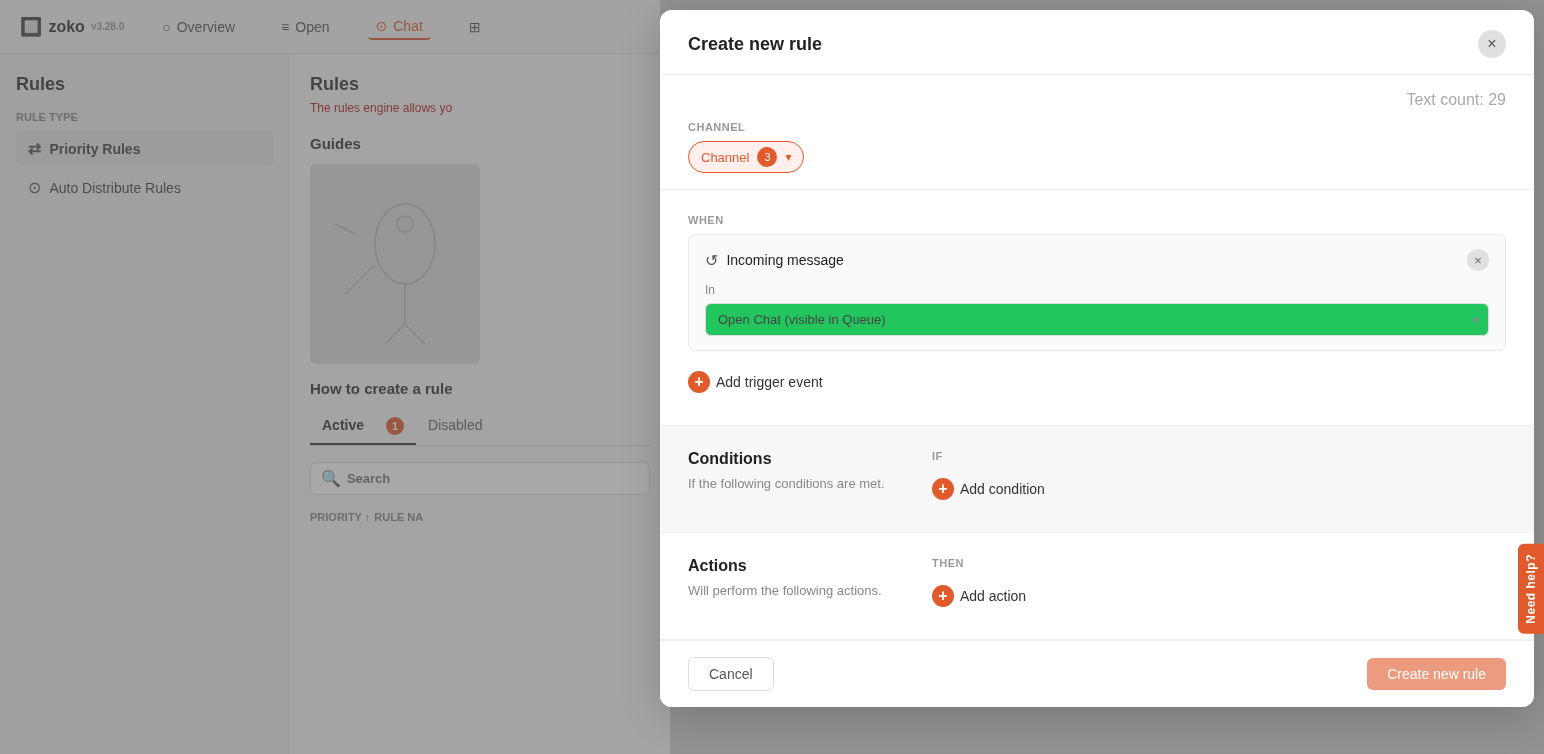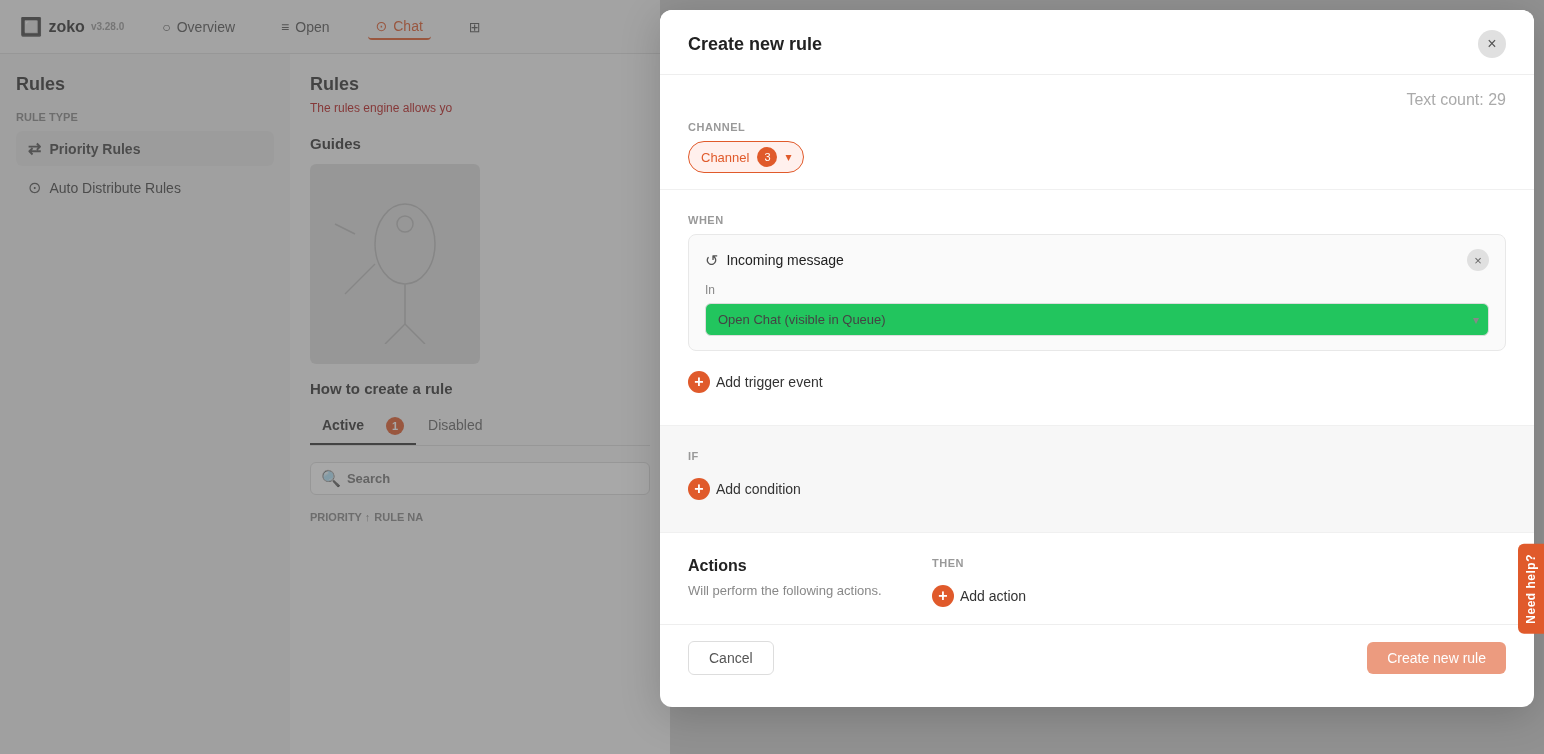--- a/index.html
+++ b/index.html
@@ -89,21 +89,21 @@
     .add-btn { display: inline-flex; align-items: center; gap: 6px; background: none; border: none; cursor: pointer; color: #333; font-size: 14px; font-weight: 500; padding: 8px 0; }
     .add-btn-icon { width: 22px; height: 22px; border-radius: 50%; background: #e05a2b; display: flex; align-items: center; justify-content: center; color: #fff; font-size: 16px; font-weight: 700; }
 
     
     .conditions-section { background: #f7f7f7; }
 
     
     .actions-section { }
 
     
-    .modal-footer { padding: 16px 28px; display: flex; align-items: center; justify-content: space-between; border-top: 1px solid #eee; background: #fff; position: sticky; bottom: 16px; }
+    .modal-footer { padding: 16px 28px; display: flex; align-items: center; justify-content: space-between; border-top: 1px solid #eee; background: #fff; position: sticky; bottom: 0; }
     .cancel-btn { background: none; border: 1px solid #ddd; border-radius: 6px; padding: 8px 20px; font-size: 14px; color: #555; cursor: pointer; }
     .create-btn { background: #e05a2b; color: #fff; border: none; border-radius: 6px; padding: 8px 20px; font-size: 14px; cursor: pointer; opacity: 0.6; }
 
     
     .need-help { position: absolute; right: 0; bottom: 120px; background: #e05a2b; color: #fff; font-size: 12px; font-weight: 600; writing-mode: vertical-rl; text-orientation: mixed; transform: rotate(180deg); padding: 10px 6px; border-radius: 0 6px 6px 0; cursor: pointer; letter-spacing: 0.5px; }
 
     
     .modal::-webkit-scrollbar { width: 6px; }
     .modal::-webkit-scrollbar-track { background: #f0f0f0; }
     .modal::-webkit-scrollbar-thumb { background: #ccc; border-radius: 3px; }
@@ -236,20 +236,24 @@
 
           
           <button class="add-btn">
             <span class="add-btn-icon">+</span>
             <span>Add trigger event</span>
           </button>
         </div>
       </div>
 
       <div class="section-row conditions-section">
+        <div class="section-left">
+          <div class="section-title">Conditions</div>
+          <div class="section-desc">If the following conditions are met.</div>
+        </div>
         <div class="section-right">
           <div class="field-label">IF</div>
           <button class="add-btn">
             <span class="add-btn-icon">+</span>
             <span>Add condition</span>
           </button>
         </div>
       </div>
 
       <div class="section-row actions-section">

